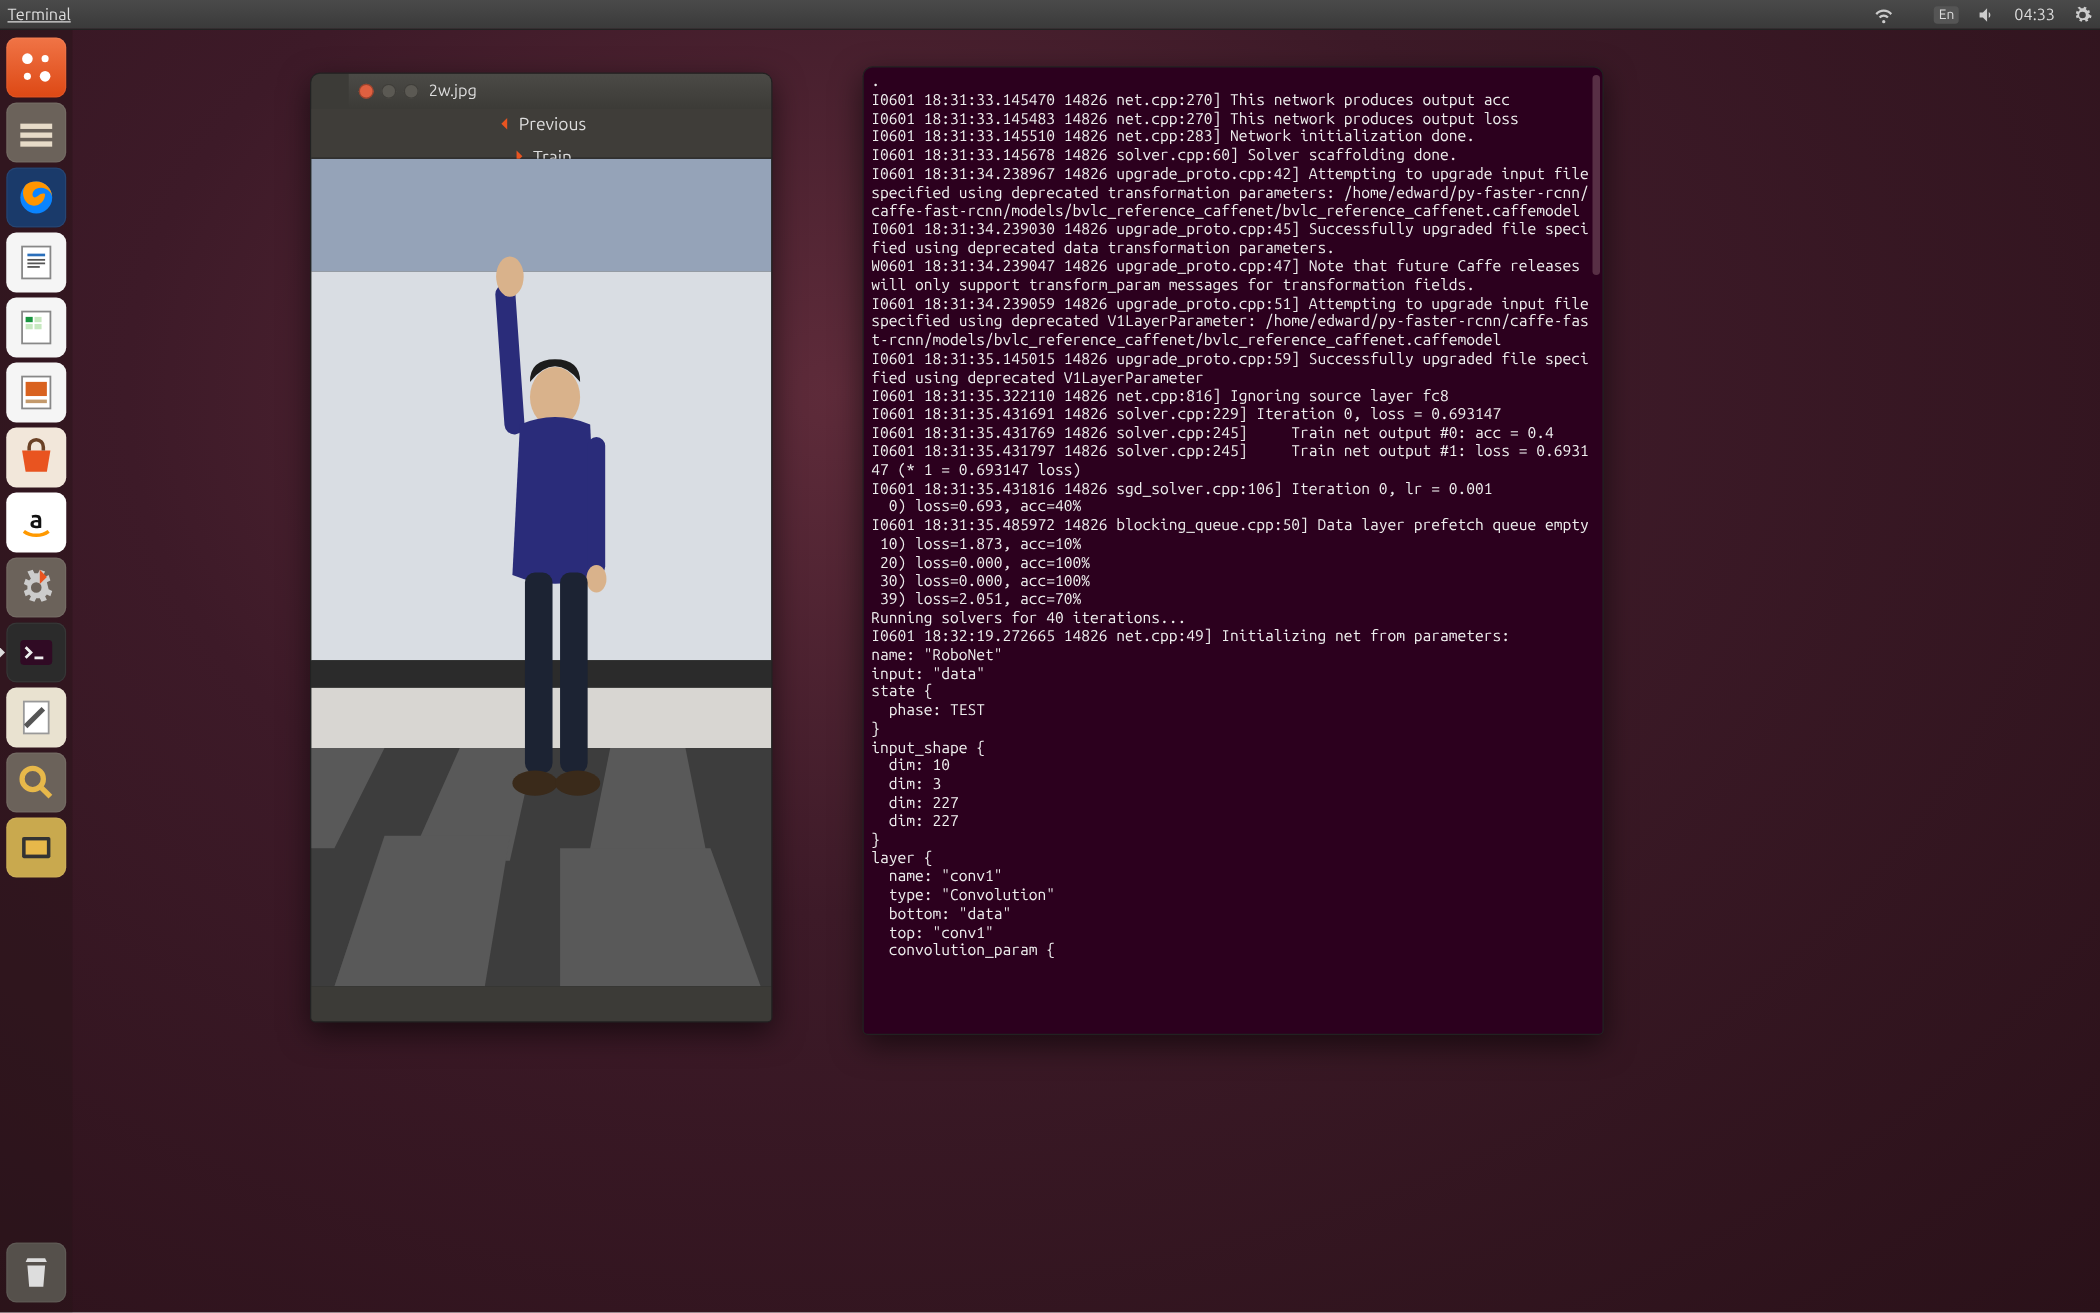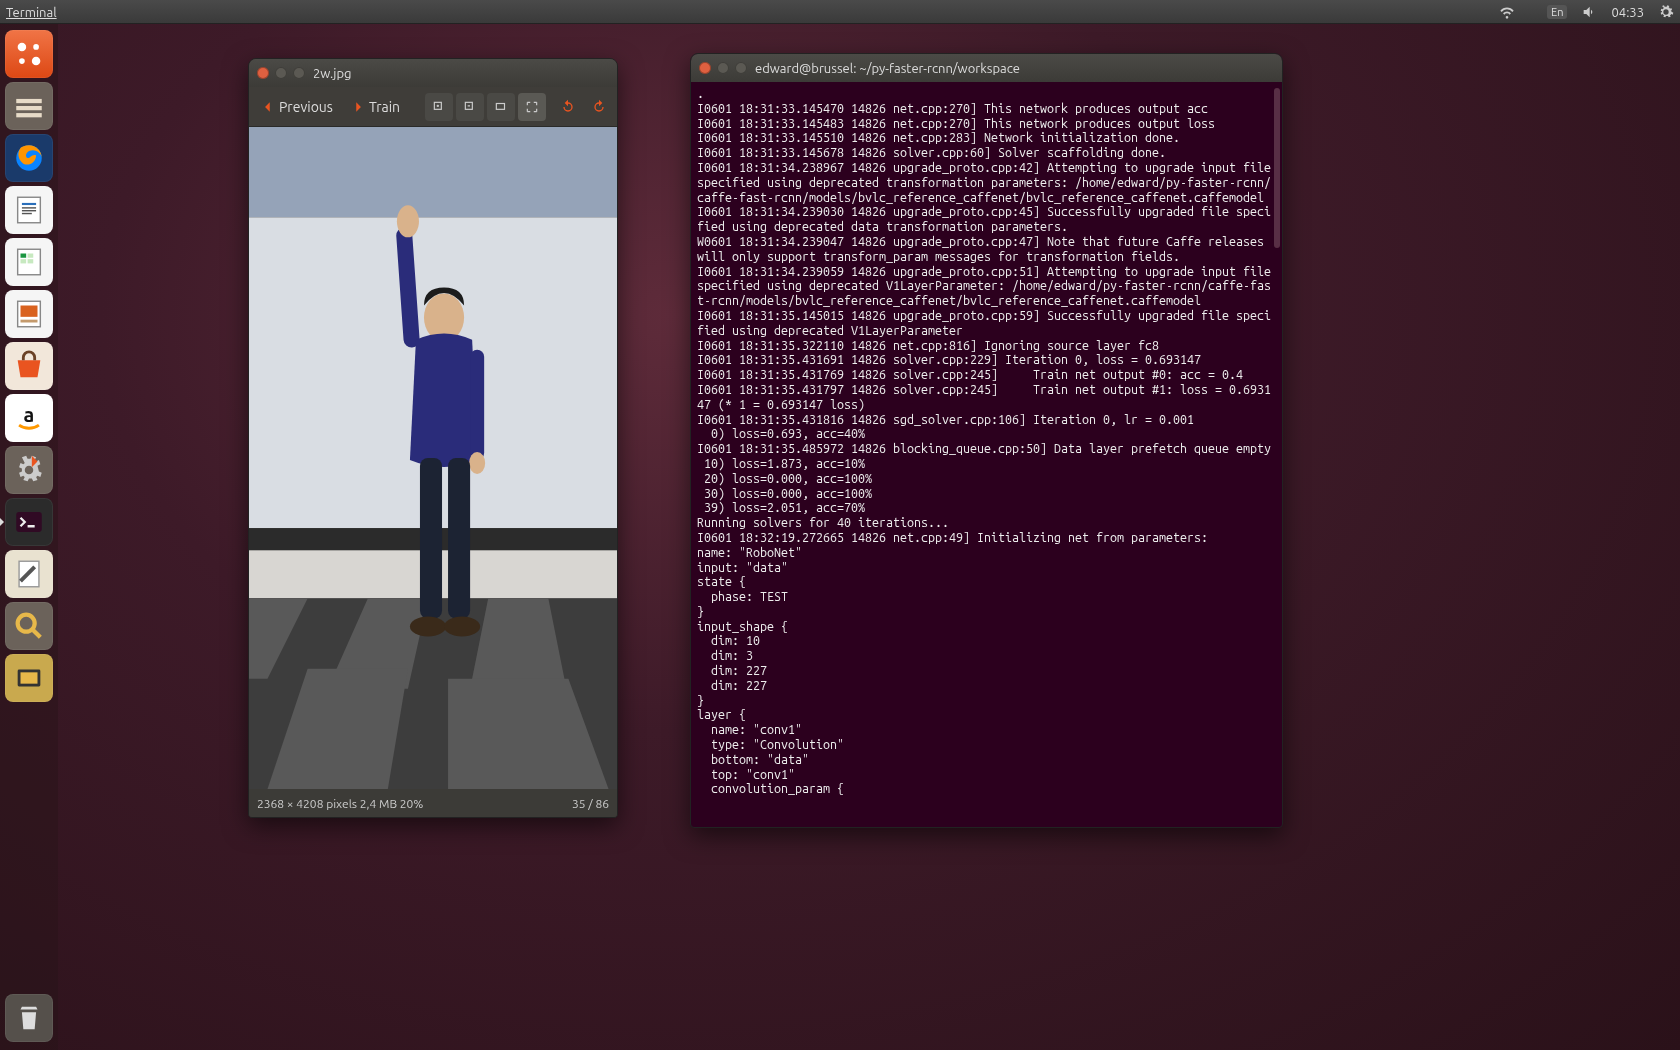--- a/index.html
+++ b/index.html
@@ -48,30 +48,30 @@
   position: absolute;
   background: #3c3b37;
   border-radius: 8px 8px 4px 4px;
   box-shadow: 0 8px 24px rgba(0,0,0,0.55);
   overflow: hidden;
   border: 1px solid #222;
 }
 .titlebar {
   height: 28px; background: linear-gradient(#4b4a46,#3c3b37);
   display: flex; align-items: center; padding: 0 8px; gap: 8px;
-  color: #ddd; font-size: 13px;
+  color: #ddd; font-size: 13px; margin-left: 30px;
 }
 .win-btns { display:flex; gap:6px; }
 .win-btn { width:12px; height:12px; border-radius:50%; background:#5b5953; box-shadow:inset 0 0 0 1px rgba(0,0,0,0.3);}
 .win-btn.close { background:#df6040; }
 
 #viewer { top: 58px; left: 248px; width: 370px; height: 760px; }
 .viewer-toolbar {
   height: 40px; background: #3f3d39; display:flex; align-items:center;
-  padding: 0 4px; gap:2px; border-bottom:1px solid #2a2a28;
+  padding: 0 4px; gap:2px; border-bottom:1px solid #2a2a28;flex-direction:column;
 }
 .navbtn { display:flex; align-items:center; gap:4px; color:#ddd; padding:4px 8px; border-radius:4px; cursor:pointer; }
 .tool-group { display:flex; gap:3px; margin-left:auto; }
 .tool-btn { width:28px; height:28px; background:#4a4945; border-radius:4px; display:flex; align-items:center; justify-content:center; cursor:pointer;}
 .arrow-orange{ fill:#e95420; width:14px; height:14px;}
 .viewer-image { background:#222; width:100%; height:calc(100% - 28px - 40px - 28px); position:relative; }
 .statusbar { height:28px; background:#3c3b37; color:#ccc; font-size:12px; display:flex; align-items:center; padding:0 8px; justify-content:space-between;}
 
 .person-svg { width:100%; height:100%; }
 
@@ -304,31 +304,19 @@
         <ellipse cx="229" cy="335" rx="8" ry="11" fill="#d9b28b"></ellipse>
 
         <rect x="172" y="330" width="22" height="160" rx="8" fill="#1c2333"></rect>
         <rect x="200" y="330" width="22" height="160" rx="8" fill="#1c2333"></rect>
 
         <ellipse cx="180" cy="498" rx="18" ry="10" fill="#3a2a1a"></ellipse>
         <ellipse cx="214" cy="498" rx="18" ry="10" fill="#3a2a1a"></ellipse>
       </g>
     </svg>
   </div>
-  <div class="statusbar">
-    <span>2368 × 4208 pixels  2,4 MB   20%</span>
-    <span>35 / 86</span>
-  </div>
 </div>
 
 <div class="window" id="terminal">
-  <div class="titlebar" style="background:linear-gradient(#4b4a46,#3c3b37)">
-    <div class="win-btns">
-      <div class="win-btn close"></div>
-      <div class="win-btn"></div>
-      <div class="win-btn"></div>
-    </div>
-    <span>edward@brussel: ~/py-faster-rcnn/workspace</span>
-  </div>
   <div class="term-body" id="term-body"><div>.</div><div>I0601 18:31:33.145470 14826 net.cpp:270] This network produces output acc</div><div>I0601 18:31:33.145483 14826 net.cpp:270] This network produces output loss</div><div>I0601 18:31:33.145510 14826 net.cpp:283] Network initialization done.</div><div>I0601 18:31:33.145678 14826 solver.cpp:60] Solver scaffolding done.</div><div>I0601 18:31:34.238967 14826 upgrade_proto.cpp:42] Attempting to upgrade input file specified using deprecated transformation parameters: /home/edward/py-faster-rcnn/caffe-fast-rcnn/models/bvlc_reference_caffenet/bvlc_reference_caffenet.caffemodel</div><div>I0601 18:31:34.239030 14826 upgrade_proto.cpp:45] Successfully upgraded file specified using deprecated data transformation parameters.</div><div>W0601 18:31:34.239047 14826 upgrade_proto.cpp:47] Note that future Caffe releases will only support transform_param messages for transformation fields.</div><div>I0601 18:31:34.239059 14826 upgrade_proto.cpp:51] Attempting to upgrade input file specified using deprecated V1LayerParameter: /home/edward/py-faster-rcnn/caffe-fast-rcnn/models/bvlc_reference_caffenet/bvlc_reference_caffenet.caffemodel</div><div>I0601 18:31:35.145015 14826 upgrade_proto.cpp:59] Successfully upgraded file specified using deprecated V1LayerParameter</div><div>I0601 18:31:35.322110 14826 net.cpp:816] Ignoring source layer fc8</div><div>I0601 18:31:35.431691 14826 solver.cpp:229] Iteration 0, loss = 0.693147</div><div>I0601 18:31:35.431769 14826 solver.cpp:245]     Train net output #0: acc = 0.4</div><div>I0601 18:31:35.431797 14826 solver.cpp:245]     Train net output #1: loss = 0.693147 (* 1 = 0.693147 loss)</div><div>I0601 18:31:35.431816 14826 sgd_solver.cpp:106] Iteration 0, lr = 0.001</div><div>  0) loss=0.693, acc=40%</div><div>I0601 18:31:35.485972 14826 blocking_queue.cpp:50] Data layer prefetch queue empty</div><div> 10) loss=1.873, acc=10%</div><div> 20) loss=0.000, acc=100%</div><div> 30) loss=0.000, acc=100%</div><div> 39) loss=2.051, acc=70%</div><div>Running solvers for 40 iterations...</div><div>I0601 18:32:19.272665 14826 net.cpp:49] Initializing net from parameters:</div><div>name: "RoboNet"</div><div>input: "data"</div><div>state {</div><div>  phase: TEST</div><div>}</div><div>input_shape {</div><div>  dim: 10</div><div>  dim: 3</div><div>  dim: 227</div><div>  dim: 227</div><div>}</div><div>layer {</div><div>  name: "conv1"</div><div>  type: "Convolution"</div><div>  bottom: "data"</div><div>  top: "conv1"</div><div>  convolution_param {</div>
     <div class="term-scrollbar"></div>
   </div>
 </div>
 
 </body></html>

